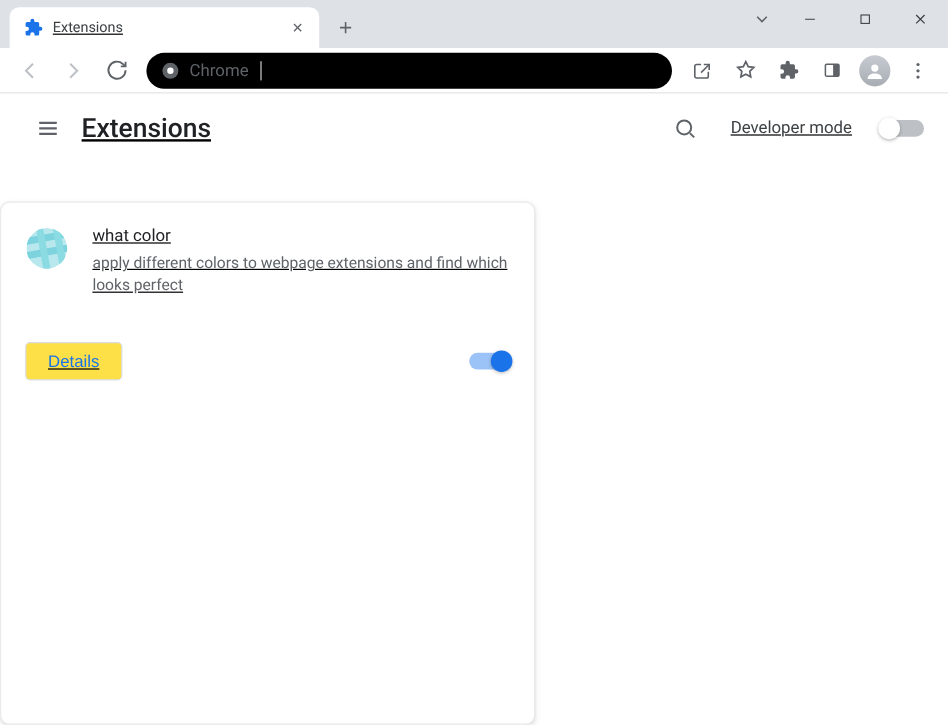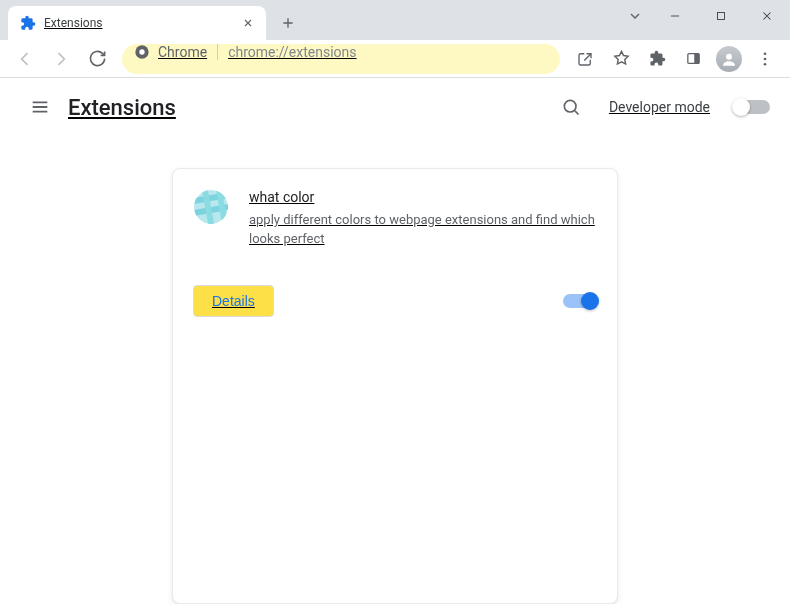--- a/index.html
+++ b/index.html
@@ -10,37 +10,37 @@
 .tab-icon { width: 16px; height: 16px; margin-right: 8px; color: #1a73e8; }
 .tab-title { font-size: 12px; color: #3c4043; flex: 1; }
 .tab-close { width: 16px; height: 16px; color: #5f6368; display: flex; align-items: center; justify-content: center; border-radius: 50%; cursor: pointer; }
 .new-tab { width: 28px; height: 28px; margin-left: 8px; margin-bottom: 3px; display: flex; align-items: center; justify-content: center; color: #5f6368; cursor: pointer; border-radius: 50%; }
 .win-controls { margin-left: auto; display: flex; align-items: flex-start; height: 100%; }
 .win-btn { width: 46px; height: 32px; display: flex; align-items: center; justify-content: center; color: #3c4043; cursor: pointer; }
 .chevron-btn { width: 34px; height: 32px; display: flex; align-items: center; justify-content: center; color: #5f6368; cursor: pointer; }
 .toolbar { height: 38px; display: flex; align-items: center; padding: 0 8px; background: #fff; border-bottom: 1px solid #dadce0; gap: 2px; }
 .nav-btn { width: 34px; height: 34px; display: flex; align-items: center; justify-content: center; color: #5f6368; border-radius: 50%; cursor: pointer; }
 .nav-btn.disabled { color: #bdc1c6; }
-.omnibox { flex: 1; height: 30px; background: #fef9c3; border-radius: 15px; display: flex; padding: 0 12px; margin: 0 6px; font-size: 14px; }
+.omnibox { flex: 1; height: 30px; background: #000000; border-radius: 15px; display: flex; align-items: center; padding: 0 12px; margin: 0 6px; font-size: 14px; }
 .omnibox-icon { width: 16px; height: 16px; margin-right: 8px; color: #5f6368; }
 .omnibox-label { color: #5f6368; }
 .omnibox-sep { width: 1px; height: 16px; background: #c9ccd0; margin: 0 10px; }
 .omnibox-url { color: #80868b; }
 .toolbar-icon { width: 34px; height: 34px; display: flex; align-items: center; justify-content: center; color: #5f6368; cursor: pointer; border-radius: 50%; }
 .avatar-icon { width: 26px; height: 26px; border-radius: 50%; background: linear-gradient(#c7cbd1, #a8adb4); display: flex; align-items: center; justify-content: center; }
 .content { flex: 1; background: #fff; display: flex; flex-direction: column; }
 .page-header { height: 58px; display: flex; align-items: center; padding: 0 20px; }
 .menu-btn { width: 40px; height: 40px; display: flex; align-items: center; justify-content: center; cursor: pointer; color: #5f6368; margin-right: 8px; }
 .page-title { font-size: 22px; color: #202124; font-weight: 500; }
 .header-right { margin-left: auto; display: flex; align-items: center; gap: 24px; }
 .search-btn { width: 28px; height: 28px; display: flex; align-items: center; justify-content: center; color: #5f6368; cursor: pointer; }
 .dev-label { font-size: 14px; color: #3c4043; }
 .toggle { width: 36px; height: 14px; background: #bdc1c6; border-radius: 7px; position: relative; cursor: pointer; }
 .toggle-knob { position: absolute; width: 18px; height: 18px; background: #fff; border-radius: 50%; top: -2px; left: -2px; box-shadow: 0 1px 3px rgba(0,0,0,.3); }
-.card-area { flex: 1; display: flex; justify-content: center; padding-top: 32px; }
+.card-area { flex: 1; display: flex; padding-top: 32px; }
 .card { width: 446px; background: #fff; border: 1px solid #e8eaed; border-radius: 8px; box-shadow: 0 1px 2px rgba(60,64,67,.08), 0 2px 6px rgba(60,64,67,.08); padding: 20px; }
 .card-top { display: flex; gap: 20px; align-items: flex-start; }
 .ext-icon { width: 36px; height: 36px; flex-shrink: 0; }
 .card-text { flex: 1; }
 .ext-name { font-size: 14px; color: #202124; margin-bottom: 6px; }
 .ext-desc { font-size: 13px; color: #5f6368; line-height: 1.45; }
 .card-bottom { display: flex; align-items: center; margin-top: 36px; }
 .btn { border: 1px solid #dadce0; background: #fde047; color: #1a73e8; font-size: 14px; padding: 7px 18px; border-radius: 4px; cursor: pointer; margin-right: 10px; }
 .ext-toggle { margin-left: auto; width: 34px; height: 14px; background: #9cc3f7; border-radius: 7px; position: relative; cursor: pointer; }
 .ext-toggle-knob { position: absolute; width: 18px; height: 18px; background: #1a73e8; border-radius: 50%; top: -2px; right: -2px; box-shadow: 0 1px 3px rgba(0,0,0,.25); }
@@ -112,21 +112,20 @@
     </div>
     <div class="omnibox">
       <span class="omnibox-icon">
         <svg viewBox="0 0 24 24" width="16" height="16">
             <circle cx="12" cy="12" r="10" fill="#5f6368"></circle>
             <circle cx="12" cy="12" r="4" fill="#fff"></circle>
           </svg>
       </span>
       <span class="omnibox-label">Chrome</span>
       <span class="omnibox-sep"></span>
-      <span class="omnibox-url">chrome://extensions</span>
     </div>
     <div class="toolbar-icon">
       <svg viewBox="0 0 24 24" width="18" height="18" stroke="currentColor" stroke-width="1.8" fill="none">
           <path d="M14 5l6 0 0 6"></path>
           <path d="M20 5l-9 9"></path>
           <path d="M19 13v5a2 2 0 0 1-2 2H6a2 2 0 0 1-2-2V7a2 2 0 0 1 2-2h5"></path>
         </svg>
     </div>
     <div class="toolbar-icon">
       <svg viewBox="0 0 24 24" width="19" height="19" stroke="currentColor" stroke-width="1.8" fill="none">

